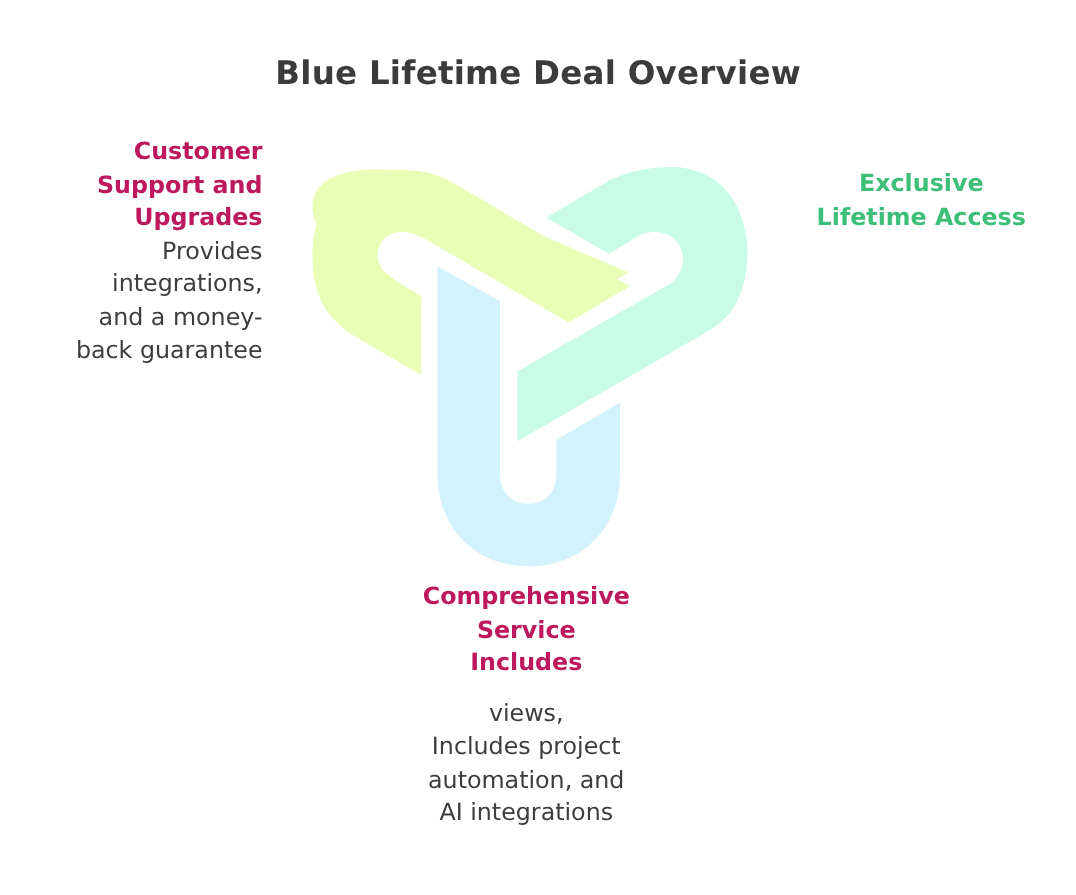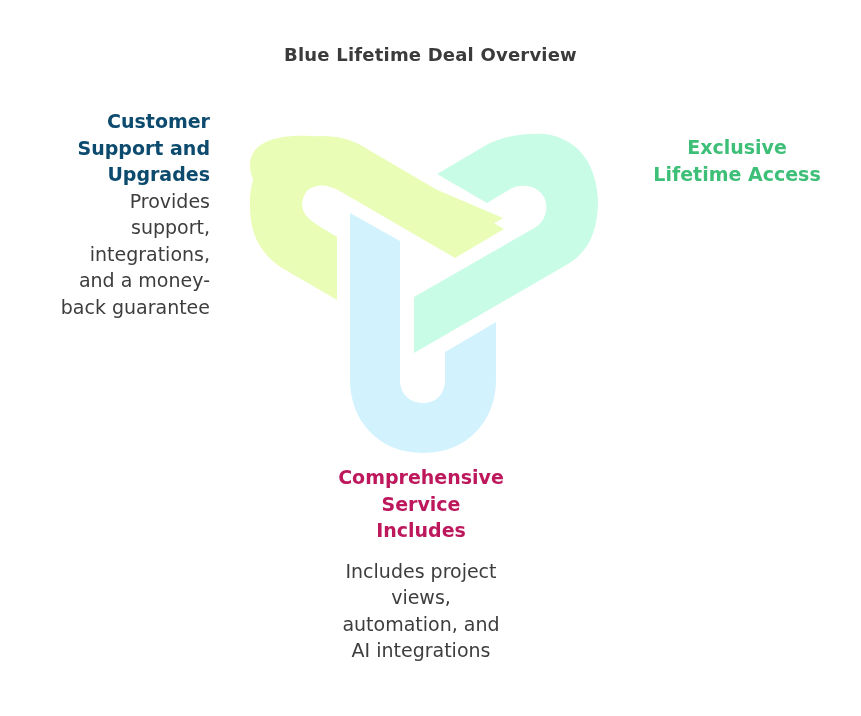--- a/index.html
+++ b/index.html
@@ -1,19 +1,19 @@
 <!DOCTYPE html>
 <html><head>
   <meta charset="utf-8">
   <style>
     html, body { margin: 0; padding: 0; background: #ffffff; }
     body { width: 861px; height: 716px; position: relative; overflow: hidden;
            font-family: "DejaVu Sans", sans-serif; color: #3d3d3d; }
     .title { position: absolute; left: 0; width: 861px; top: 44px; text-align: center;
-             font-size: 18px; font-weight: bold; color: #3b3b3b; letter-spacing: 0.2px; }
+             font-size: 26px; font-weight: bold; color: #3b3b3b; letter-spacing: 0.2px; }
     .diagram { position: absolute; left: 0; top: 0; }
     .block { position: absolute; font-size: 19px; line-height: 26.5px; }
     .block .head { font-weight: bold; }
     .left { left: 20px; top: 108px; width: 190px; text-align: right; }
     .right { left: 637px; top: 134px; width: 200px; text-align: center; }
     .bottom { left: 310px; top: 464px; width: 222px; text-align: center; }
     .right .desc, .bottom .desc { margin-top: 14px; }
     .desc { color: #3d3d3d; }
   </style>
 </head>
@@ -32,46 +32,45 @@
   <path d="M 437 174 L 488 144 C 510 134 530 133 545 134 C 575 138 596 160 598 200
            C 598 232 588 252 568 264 L 414 353 L 414 297 L 536 227
            C 546 220 549 207 544 197 C 538 186 524 183 512 188 L 487 203 Z" fill="#c9fce6"></path>
 
   <path d="M 350 213 L 400 241 L 400 380 C 400 394 410 403 423 403
            C 436 403 445 394 445 380 L 445 352 L 496 322 L 496 380
            C 496 420 468 453 423 453 C 378 453 350 420 350 380 Z" fill="#d2f3fd"></path>
 </svg>
 
 <div class="block left">
-  <div class="head" style="color:#0c4a6e">
+  <div class="head" style="color:#be185d">
     <div>Customer</div>
     <div>Support and</div>
     <div>Upgrades</div>
   </div>
   <div class="desc">
     <div>Provides</div>
-    <div>support,</div>
     <div>integrations,</div>
     <div>and a money-</div>
     <div>back guarantee</div>
   </div>
 </div>
 
 <div class="block right">
   <div class="head" style="color:#3dbf78">
     <div>Exclusive</div>
     <div>Lifetime Access</div>
   </div>
 </div>
 
 <div class="block bottom">
   <div class="head" style="color:#be185d">
     <div>Comprehensive</div>
     <div>Service</div>
     <div>Includes</div>
   </div>
   <div class="desc">
+    <div>views,</div>
     <div>Includes project</div>
-    <div>views,</div>
     <div>automation, and</div>
     <div>AI integrations</div>
   </div>
 </div>
 
 </body></html>

